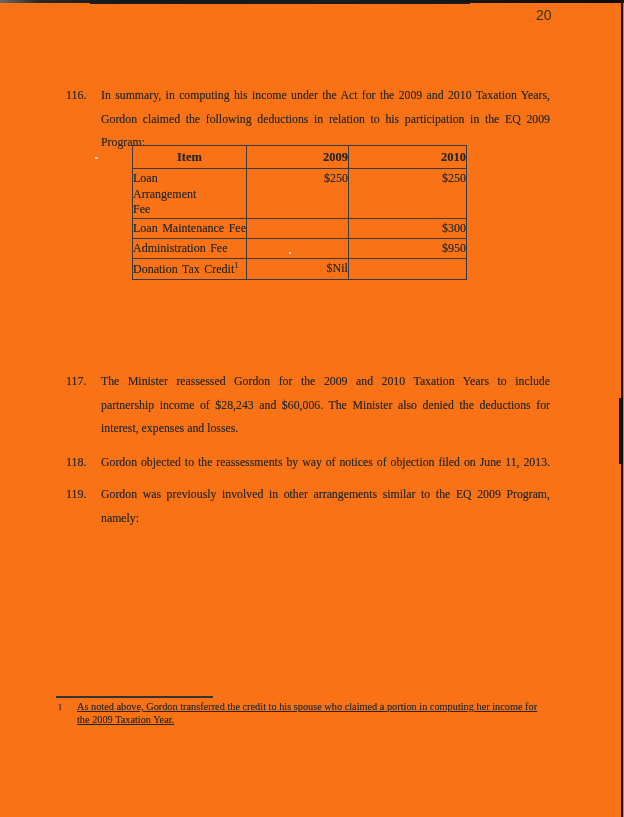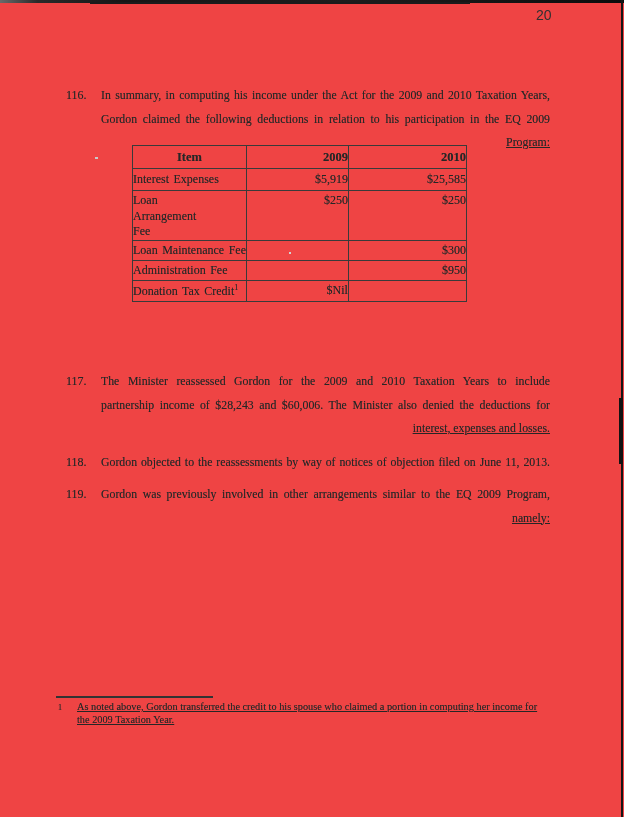--- a/index.html
+++ b/index.html
@@ -1,20 +1,20 @@
 <!DOCTYPE html>
 <html><head>
 <meta charset="utf-8">
 <style>
   html, body { margin: 0; padding: 0; background: #ffffff; }
   .page {
     position: relative;
     width: 624px;
     height: 817px;
-    background: #ef4444;
+    background: #f97316;
     overflow: hidden;
     font-family: "Liberation Serif", serif;
     color: #262626;
     text-shadow: 0 0 0.5px rgba(55,55,55,0.55);
   }
 
   
   .art-top {
     position: absolute; left: 0; top: 0; width: 624px; height: 3px;
     background: linear-gradient(90deg, #6a6a6a 0%, #2a2a2a 6%, #161616 20%, #1d1d1d 55%, #101010 92%, #0c0c0c 100%);
@@ -29,21 +29,21 @@
     position: absolute; left: 536px; top: 7px;
     font-family: "Liberation Sans", sans-serif;
     font-size: 14px; color: #303030; text-shadow: none;
   }
 
   
   .para { position: absolute; left: 0; width: 624px; margin-top: 26px; }
   .pnum { position: absolute; left: 66px; top: 0; font-size: 12px; line-height: 23.5px; }
   .ptext { margin-left: 101px; width: 449px; font-size: 11.8px; line-height: 23.5px; }
   .jline { text-align: justify; text-align-last: justify; }
-  .lline { text-align: right; text-decoration: underline; }
+  .lline { text-align: left; }
 
   
   .doc-table {
     position: absolute; left: 132px; top: 145px;
     border-collapse: collapse; table-layout: fixed;
     font-size: 12px; color: #262626;
   }
   .doc-table th, .doc-table td {
     border: 1px solid #3a3a3a; padding: 0; overflow: visible;
     word-spacing: 1.5px;
@@ -94,25 +94,20 @@
         <col style="width:118px">
     </colgroup>
     <thead>
       <tr style="height:23px">
         <th class="th-item">Item</th>
         <th class="th-year">2009</th>
         <th class="th-year">2010</th>
       </tr>
     </thead>
     <tbody>
-      <tr style="height:22px">
-        <td class="cell-label">Interest Expenses</td>
-        <td class="cell-val">$5,919</td>
-        <td class="cell-val">$25,585</td>
-      </tr>
       <tr class="row-tall" style="height:43px">
         <td class="cell-label">
           <div>Loan</div>
           <div>Arrangement</div>
           <div>Fee</div>
         </td>
         <td class="cell-val">$250</td>
         <td class="cell-val">$250</td>
       </tr>
       <tr style="height:20px">

